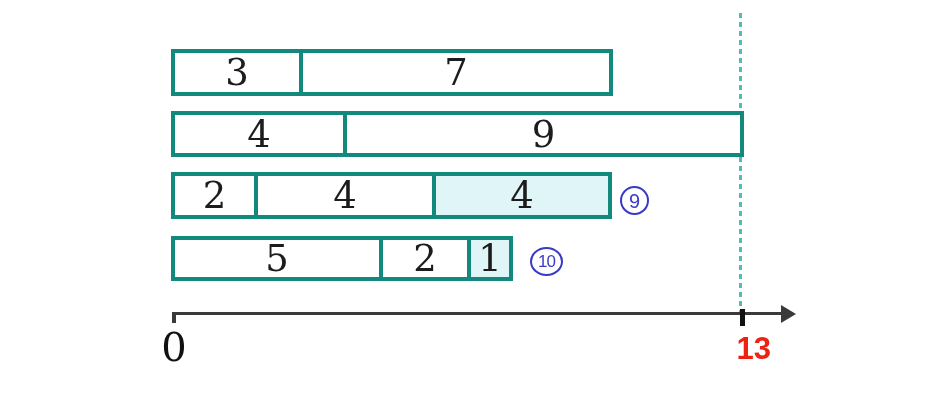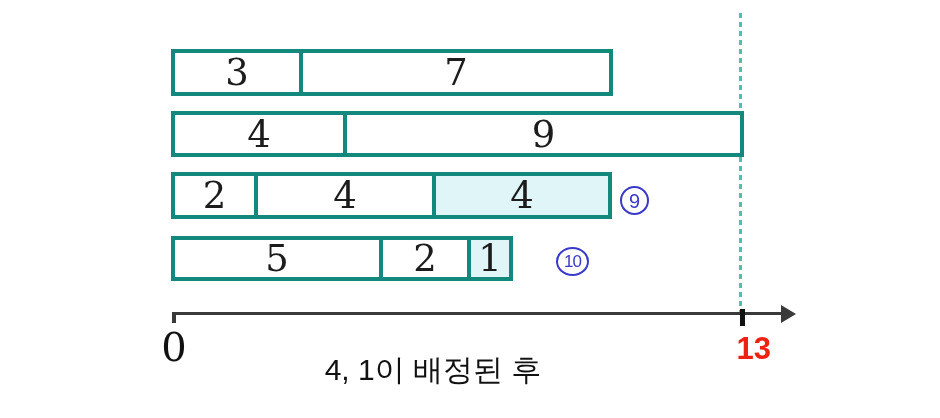--- a/index.html
+++ b/index.html
@@ -104,26 +104,25 @@
 
   <div class="bar" style="left:171px;top:236px;width:212px;height:45px;">
     <span>5</span>
   </div>
   <div class="bar" style="left:379px;top:236px;width:92px;height:45px;">
     <span>2</span>
   </div>
   <div class="bar shaded" style="left:467px;top:236px;width:46px;height:45px;">
     <span>1</span>
   </div>
-  <div class="badge" style="left:530px;top:247px;width:33px;height:29px;font-size:17px;letter-spacing:-1px;margin-left:26px;">
+  <div class="badge" style="left:530px;top:247px;width:33px;height:29px;font-size:17px;letter-spacing:-1px;">
     <span>10</span>
   </div>
 
   <div class="axis-line"></div>
   <div class="axis-arrow"></div>
   <div class="axis-start-tick"></div>
   <div class="axis-limit-tick"></div>
   <div class="axis-origin-label">0</div>
   <div class="axis-limit-label">13</div>
 
-  <div class="caption">4, 1이 배정된 후</div>
 
 </div>
 
 </body></html>

